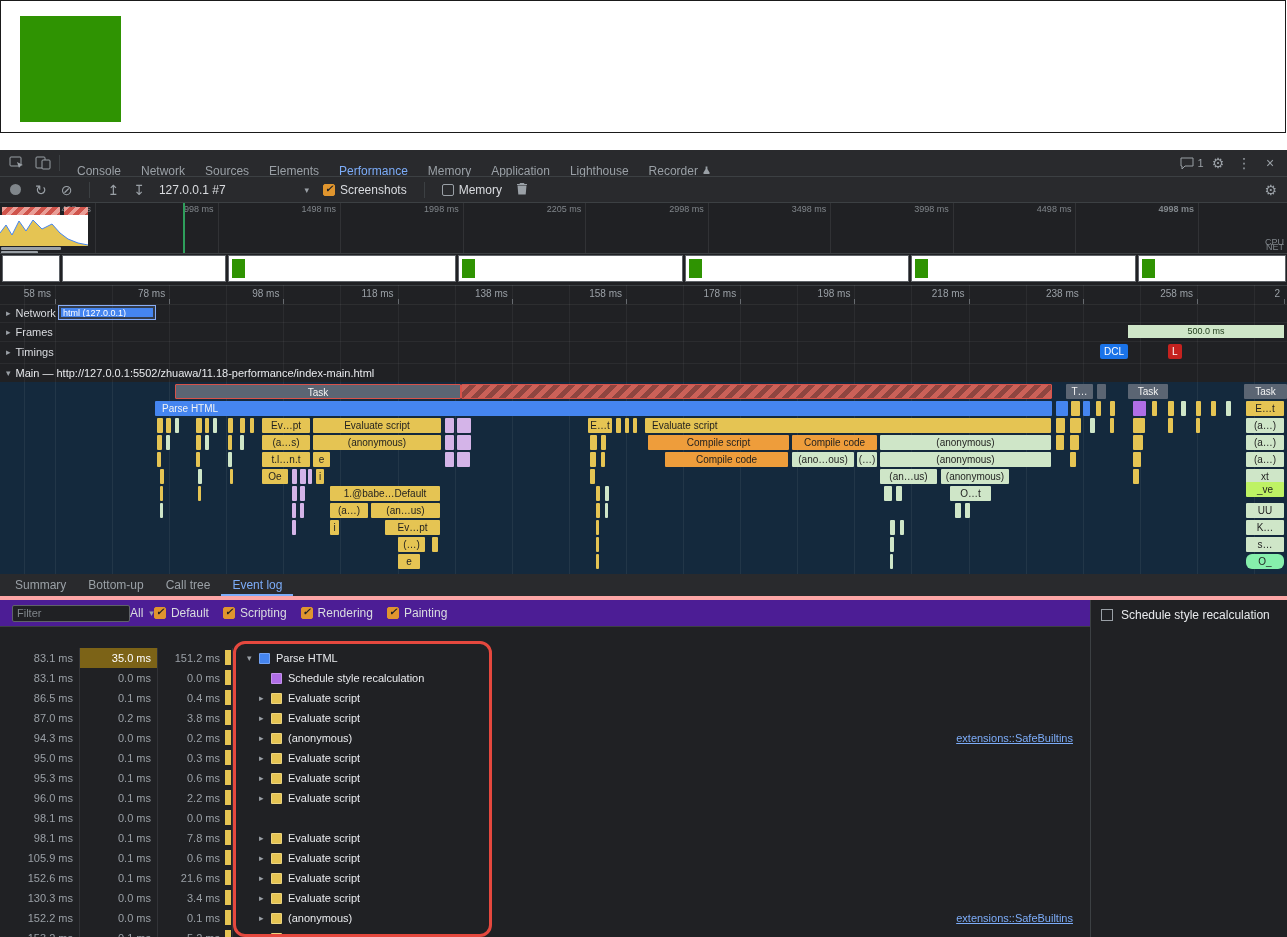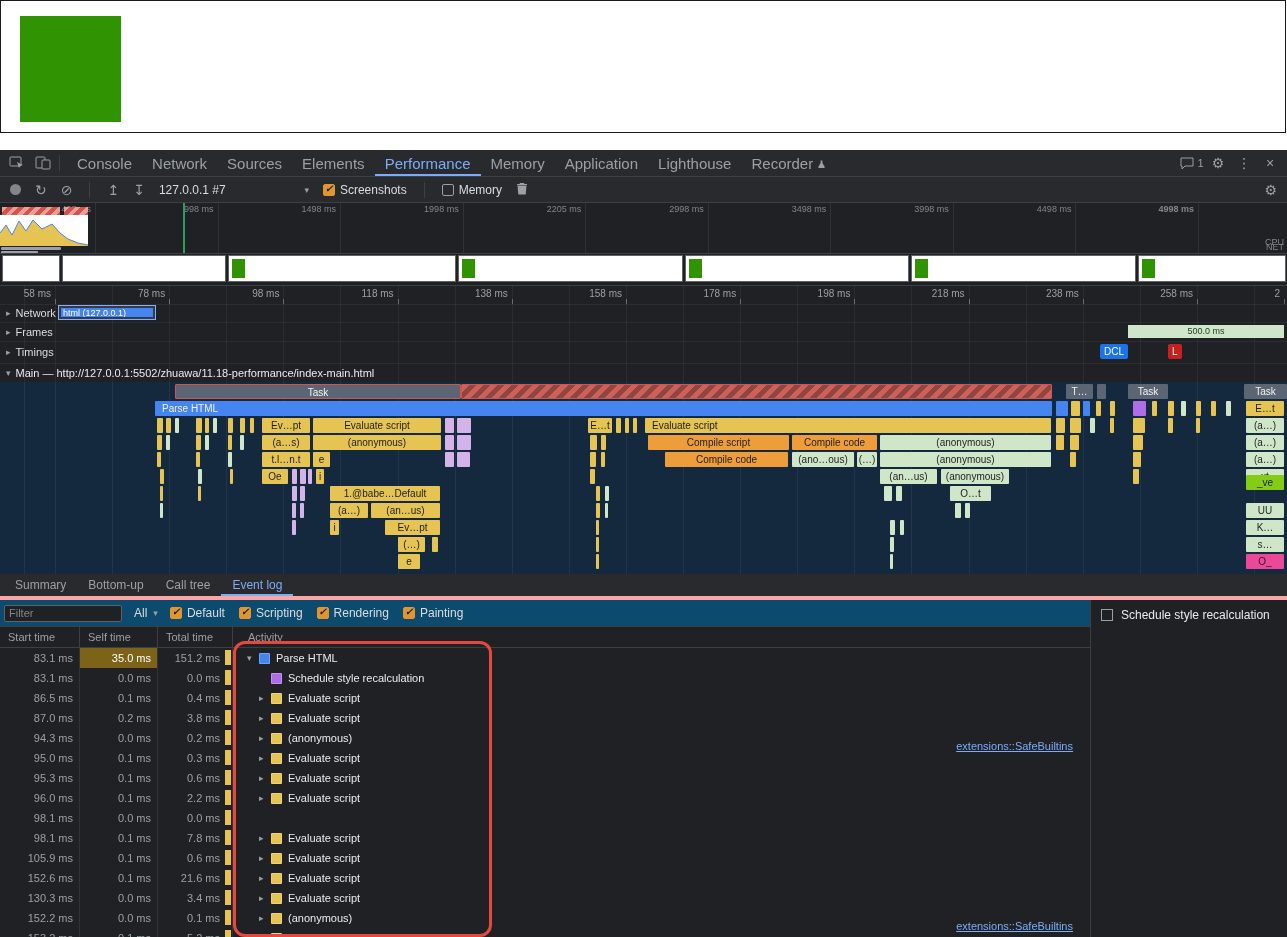--- a/index.html
+++ b/index.html
@@ -14,22 +14,22 @@
   
   .devtools{position:absolute;left:0;top:150px;width:1287px;height:787px;background:#202124;
             color:#9aa0a6;font-size:12px}
 
   .tabbar{position:absolute;top:0;left:0;right:0;height:27px;background:#292a2d;
           border-bottom:1px solid #3c4043;display:flex;align-items:center;padding:0 4px;box-sizing:border-box}
   .tbicon{display:flex;align-items:center;justify-content:center;width:26px;height:24px;
           color:#9aa0a6;font-size:14px;cursor:pointer}
   .vsep{width:1px;height:16px;background:#3c4043;margin:0 3px}
   .tabs{display:flex;height:100%;margin-left:4px}
-  .tab{display:flex;align-items:center;gap:4px;padding:0 10px;height:100%;color:#9aa0a6;
-       font-size:15px;cursor:pointer;white-space:nowrap}
+  .tab{display:flex;align-items:center;gap:4px;padding:8px 10px;height:100%;color:#9aa0a6;
+       font-size:12px;cursor:pointer;white-space:nowrap}
   .tab.active{color:#7cacf8;box-shadow:inset 0 -2px 0 #7cacf8}
   .tabbar-right{margin-left:auto;display:flex;align-items:center}
   .badge-count{font-size:11px;margin-left:3px}
 
   .toolbar{position:absolute;top:27px;left:0;right:0;height:26px;background:#292a2d;
            border-bottom:1px solid #3c4043;display:flex;align-items:center;gap:14px;
            padding:0 10px;box-sizing:border-box}
   .rec-dot{width:11px;height:11px;border-radius:50%;background:#80868b;cursor:pointer}
   .ticon{color:#9aa0a6;font-size:14px;line-height:1;cursor:pointer}
   .ddl{display:flex;align-items:center;gap:6px;color:#dadce0;cursor:pointer}
@@ -101,22 +101,22 @@
   .bar.wide{text-align:left;padding-left:7px}
   .bar.bd{border:1px solid #d8524a}
   .bar.stripe{background:repeating-linear-gradient(135deg,#cb6158 0 5px,#8f4540 5px 10px)}
 
   
   .btabs{position:absolute;top:424px;left:0;right:0;height:26px;background:#292a2d;
          border-bottom:4px solid #fca5a5;display:flex;align-items:center;padding-left:4px;box-sizing:border-box}
   .btab{padding:0 11px;height:100%;display:flex;align-items:center;cursor:pointer;color:#9aa0a6}
   .btab.active{color:#7cacf8;box-shadow:inset 0 -2px 0 #7cacf8}
 
-  .filterrow{position:absolute;top:450px;left:0;width:1090px;height:27px;background:#0c4a6e;
-             display:flex;align-items:center;gap:12px;padding:0 4px;box-sizing:border-box;
+  .filterrow{position:absolute;top:450px;left:0;width:1090px;height:27px;background:#4c1d95;
+             display:flex;align-items:center;padding:0 12px;box-sizing:border-box;
              border-bottom:1px solid #3c4043}
   .filter-input{width:118px;height:17px;background:#202124;border:1px solid #5f6368;border-radius:2px;
                 color:#e8eaed;font-size:11px;padding:0 4px;font-family:inherit;box-sizing:border-box}
   .filter-input::placeholder{color:#80868b}
 
   .thead{position:absolute;top:477px;left:0;width:1090px;height:21px;border-bottom:1px solid #3c4043;
          display:flex;background:#202124;font-size:11px;color:#9aa0a6;box-sizing:border-box}
   .th{box-sizing:border-box;border-right:1px solid #3c4043;padding:4px 0 0 8px}
   .th1{width:80px}.th2{width:78px}.th3{width:75px}
   .th4{flex:1;padding-left:15px;border-right:none}
@@ -128,21 +128,21 @@
   .t2{width:78px;text-align:right;padding-right:6px;color:#9aa0a6;border-right:1px solid #323337}
   .t3{width:75px;text-align:right;padding-right:12px;color:#9aa0a6;position:relative;border-right:1px solid #323337}
   .t2.hl{background:#7c6317;color:#fff}
   .totbar{position:absolute;right:1px;top:2px;width:6px;height:15px;background:#e5c453}
   .t4{flex:1;position:relative;color:#e8eaed}
   .act{display:flex;align-items:center;height:20px}
   .i0{padding-left:14px}.i1{padding-left:26px}
   .exp{display:inline-block;width:12px;color:#9aa0a6;font-size:9px}
   .sq{width:11px;height:11px;margin-right:6px;border-radius:1px;flex:0 0 auto;border:1px solid rgba(255,255,255,.25);box-sizing:border-box}
   .albl{white-space:nowrap}
-  .alink{position:absolute;right:17px;top:8px;color:#7cacf8;text-decoration:underline;cursor:pointer}
+  .alink{position:absolute;right:17px;top:0;color:#7cacf8;text-decoration:underline;cursor:pointer}
 
   .rpanel{position:absolute;top:450px;left:1090px;right:0;bottom:0;background:#202124;border-left:1px solid #3c4043}
   .rtitle{display:flex;align-items:center;padding:8px 10px;color:#e8eaed;font-size:12px}
   .rtitle .sqo{width:10px;height:10px;border:1px solid #9aa0a6;margin-right:8px;flex:0 0 auto}
 
   .annotation{position:absolute;left:233px;top:641px;width:253px;height:290px;border:3px solid #e5483e;
               border-radius:12px;pointer-events:none;z-index:30}
 </style>
 </head>
 <body style="--chk: #e0952e;">
@@ -433,21 +433,21 @@
         <div class="bar" style="background: rgb(229, 196, 83); left: 160px; top: 104px; width: 3px;"></div>
         <div class="bar" style="background: rgb(229, 196, 83); left: 198px; top: 104px; width: 3px;"></div>
         <div class="bar" style="background: rgb(212, 180, 232); left: 292px; top: 104px; width: 5px;"></div>
         <div class="bar" style="background: rgb(212, 180, 232); left: 300px; top: 104px; width: 5px;"></div>
         <div class="bar" title="1.@babe…Default" style="background: rgb(229, 196, 83); left: 330px; top: 104px; width: 110px;">1.@babe…Default</div>
         <div class="bar" style="background: rgb(229, 196, 83); left: 596px; top: 104px; width: 4px;"></div>
         <div class="bar" style="background: rgb(207, 230, 200); left: 605px; top: 104px; width: 4px;"></div>
         <div class="bar" style="background: rgb(207, 230, 200); left: 884px; top: 104px; width: 8px;"></div>
         <div class="bar" style="background: rgb(207, 230, 200); left: 896px; top: 104px; width: 6px;"></div>
         <div class="bar" title="O…t" style="background: rgb(207, 230, 200); left: 950px; top: 104px; width: 41px;">O…t</div>
-        <div class="bar" title="_ve" style="background: #84cc16; left: 1246px; top: 93px; width: 38px;">_ve</div>
+        <div class="bar" title="_ve" style="background: #bef264; left: 1246px; top: 100px; width: 38px;">_ve</div>
         <div class="bar" style="background: rgb(207, 230, 200); left: 160px; top: 121px; width: 3px;"></div>
         <div class="bar" style="background: rgb(212, 180, 232); left: 292px; top: 121px; width: 4px;"></div>
         <div class="bar" style="background: rgb(212, 180, 232); left: 300px; top: 121px; width: 4px;"></div>
         <div class="bar" title="(a…)" style="background: rgb(229, 196, 83); left: 330px; top: 121px; width: 38px;">(a…)</div>
         <div class="bar" title="(an…us)" style="background: rgb(229, 196, 83); left: 371px; top: 121px; width: 69px;">(an…us)</div>
         <div class="bar" style="background: rgb(229, 196, 83); left: 596px; top: 121px; width: 4px;"></div>
         <div class="bar" style="background: rgb(207, 230, 200); left: 605px; top: 121px; width: 3px;"></div>
         <div class="bar" style="background: rgb(207, 230, 200); left: 955px; top: 121px; width: 6px;"></div>
         <div class="bar" style="background: rgb(207, 230, 200); left: 965px; top: 121px; width: 5px;"></div>
         <div class="bar" title="UU" style="background: rgb(207, 230, 200); left: 1246px; top: 121px; width: 38px;">UU</div>
@@ -459,21 +459,21 @@
         <div class="bar" style="background: rgb(207, 230, 200); left: 900px; top: 138px; width: 4px;"></div>
         <div class="bar" title="K…" style="background: rgb(207, 230, 200); left: 1246px; top: 138px; width: 38px;">K…</div>
         <div class="bar" title="(…)" style="background: rgb(229, 196, 83); left: 398px; top: 155px; width: 27px;">(…)</div>
         <div class="bar" style="background: rgb(229, 196, 83); left: 432px; top: 155px; width: 6px;"></div>
         <div class="bar" style="background: rgb(229, 196, 83); left: 596px; top: 155px; width: 3px;"></div>
         <div class="bar" style="background: rgb(207, 230, 200); left: 890px; top: 155px; width: 4px;"></div>
         <div class="bar" title="s…" style="background: rgb(207, 230, 200); left: 1246px; top: 155px; width: 38px;">s…</div>
         <div class="bar" title="e" style="background: rgb(229, 196, 83); left: 398px; top: 172px; width: 22px;">e</div>
         <div class="bar" style="background: rgb(229, 196, 83); left: 596px; top: 172px; width: 3px;"></div>
         <div class="bar" style="background: rgb(207, 230, 200); left: 890px; top: 172px; width: 3px;"></div>
-        <div class="bar" title="O_" style="background: #ec4899; left: 1246px; top: 172px; width: 38px;">O_</div>
+        <div class="bar" title="O_" style="background: #86efac; left: 1246px; top: 172px; width: 38px; border-radius: 6px;">O_</div>
       </div>
 
     <div class="btabs">
         <div class="btab">Summary</div>
         <div class="btab">Bottom-up</div>
         <div class="btab">Call tree</div>
         <div class="btab active">Event log</div>
       </div>
 
     <div class="filterrow">
@@ -495,26 +495,20 @@
             <i class="box on"></i>
             <span>Rendering</span>
           </label>
           <label class="chk">
             <i class="box on"></i>
             <span>Painting</span>
           </label>
         </div>
     </div>
 
-    <div class="thead">
-      <div class="th th1">Start time</div>
-      <div class="th th2">Self time</div>
-      <div class="th th3">Total time</div>
-      <div class="th th4">Activity</div>
-    </div>
 
     <div class="tbody">
         <div class="trow">
           <div class="td t1">83.1 ms</div>
           <div class="td t2 hl">35.0 ms</div>
           <div class="td t3">151.2 ms<span class="totbar"></span></div>
           <div class="td t4">
             <div class="act i0">
               <span class="exp">▾</span>
               <span class="sq" style="background: rgb(69, 133, 240);"></span>

